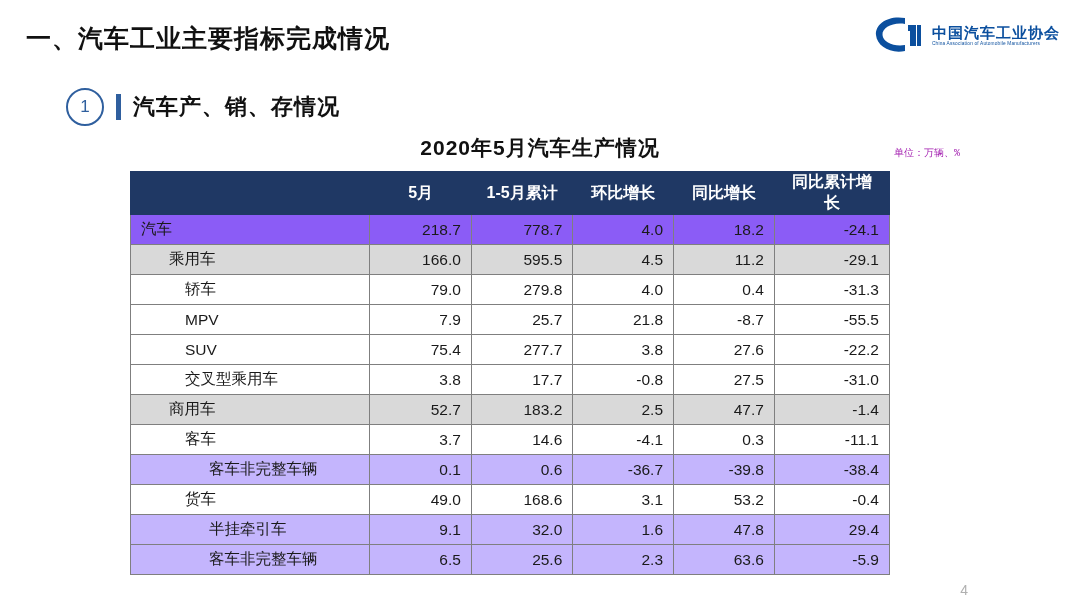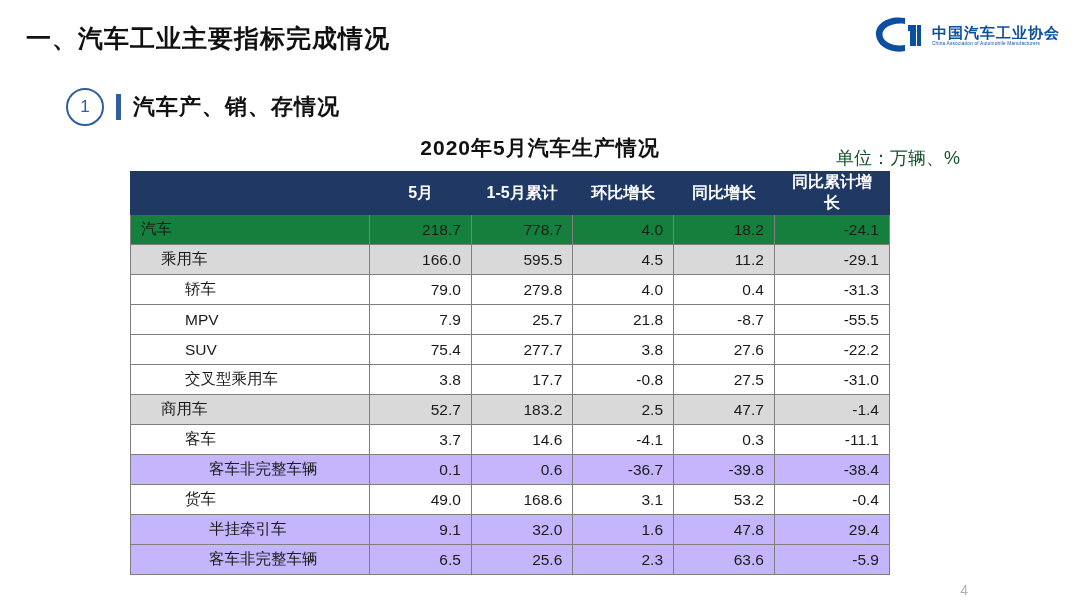--- a/index.html
+++ b/index.html
@@ -106,22 +106,23 @@
     text-align: center;
     font-size: 21px;
     font-weight: bold;
     color: #111;
     letter-spacing: 1px;
   }
   .unit-note {
     position: absolute;
     top: 146px;
     right: 120px;
-    font-size: 18px;
-    color: #14532d;
+    font-size: 10px;
+    color: #a21caf;
+    font-family: Liberation Mono, monospace;
   }
 
   table.data {
     position: absolute;
     top: 171px;
     left: 130px;
     width: 760px;
     border-collapse: collapse;
     font-size: 15.5px;
   }
@@ -146,27 +147,27 @@
   }
   td.label {
     text-align: left;
     white-space: nowrap;
   }
   td.num {
     text-align: right;
     padding-right: 14px;
     font-size: 15.5px;
   }
-  tr.lvl0 td { background: #15803d; font-weight: normal; }
+  tr.lvl0 td { background: #8b5cf6; font-weight: normal; }
   tr.lvl1 td { background: #d9d9d9; }
   tr.lvl2 td { background: #ffffff; }
   tr.lvl3 td { background: #c4b5fd; margin-top: 36px; }
 
   td.label.i0 { padding-left: 10px; }
-  td.label.i1 { padding-left: 30px; }
+  td.label.i1 { padding-left: 38px; }
   td.label.i2 { padding-left: 54px; }
   td.label.i3 { padding-left: 78px; }
 
   .page-num {
     position: absolute;
     right: 112px;
     bottom: 10px;
     font-size: 14px;
     color: #b0b0b0;
   }

